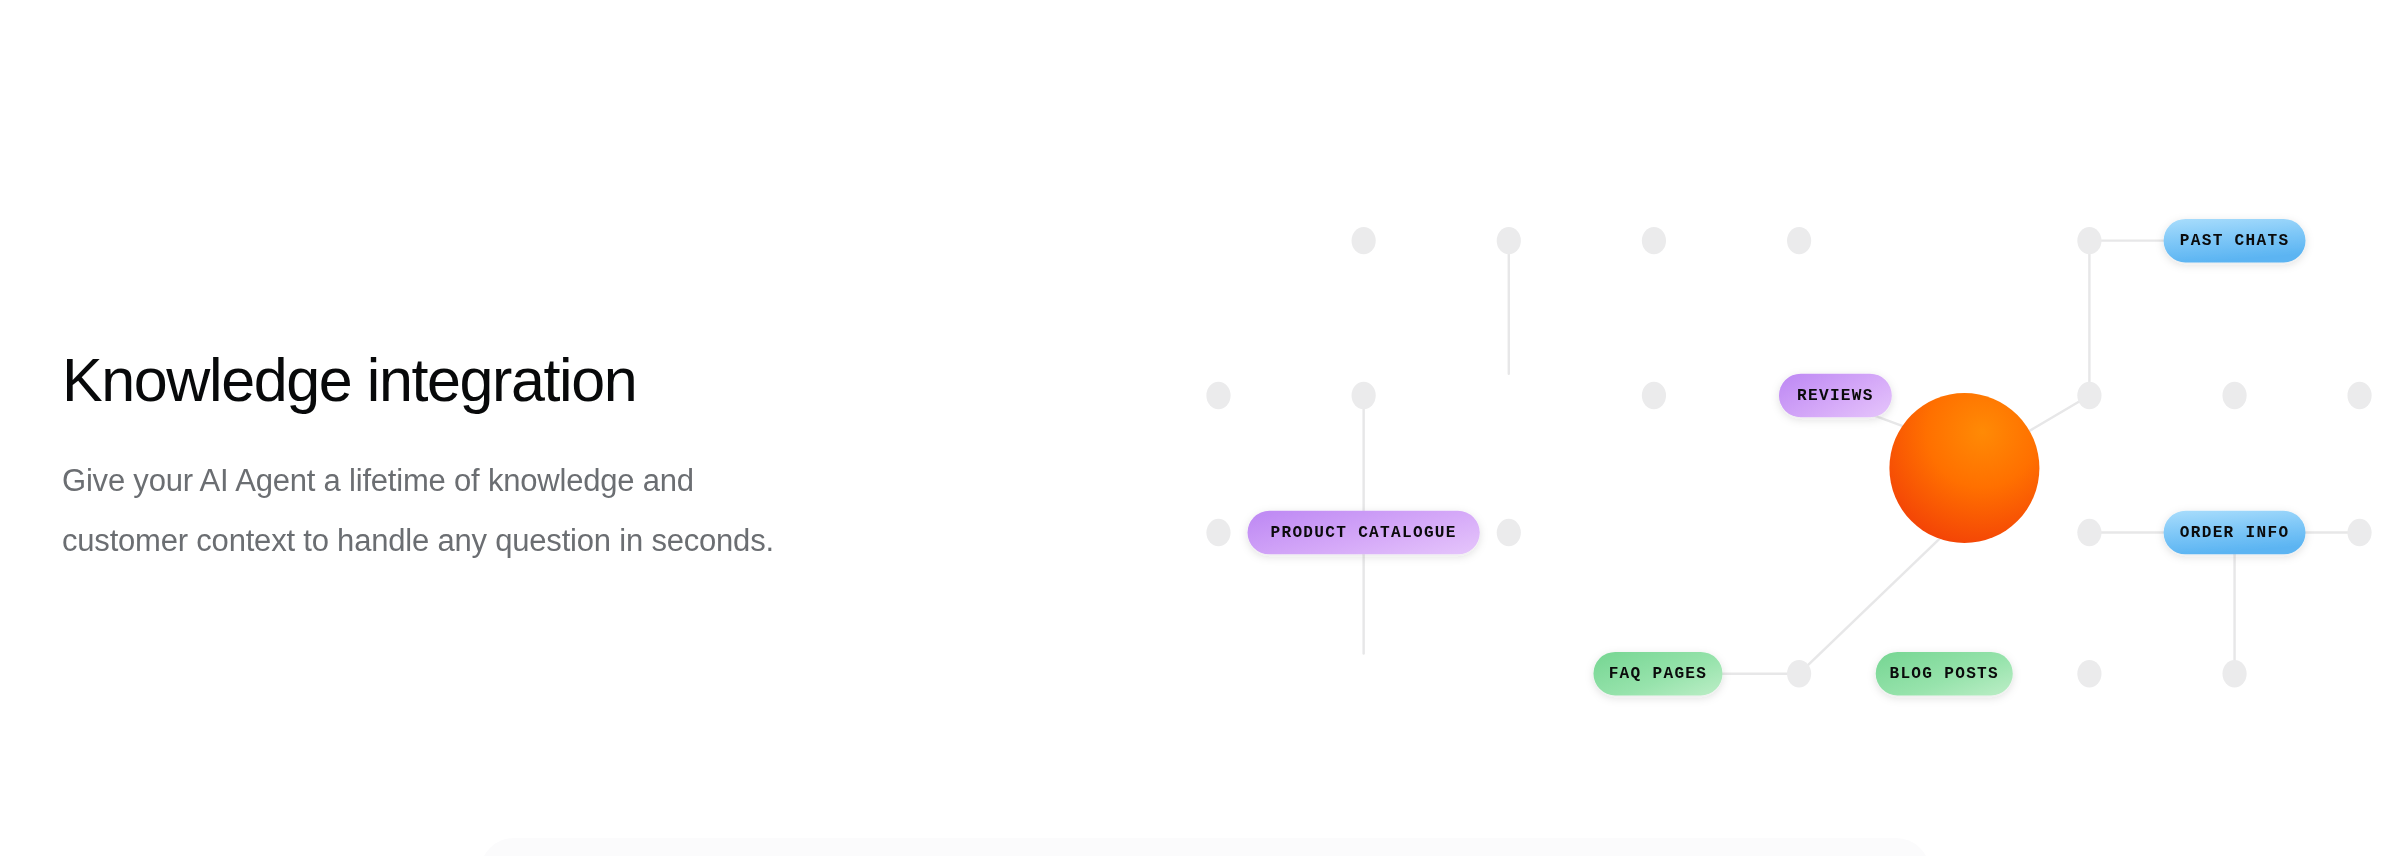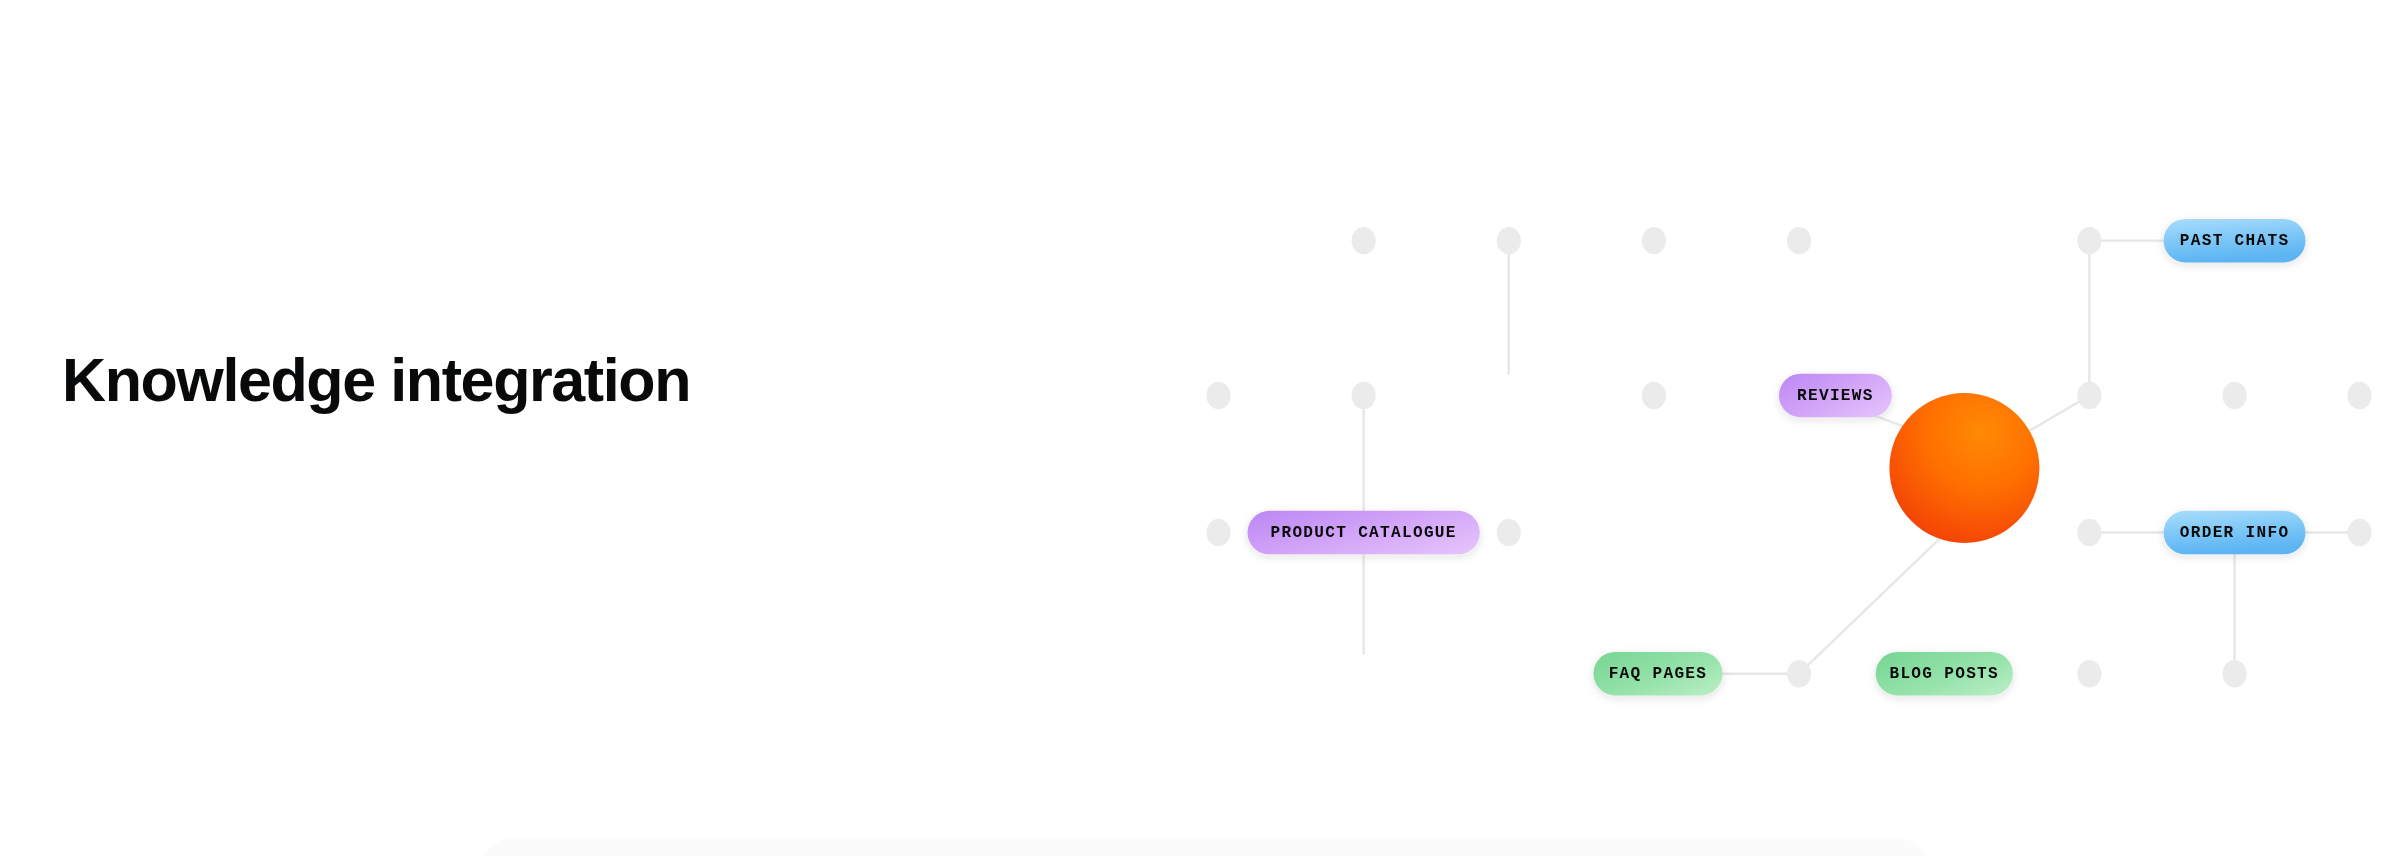--- a/index.html
+++ b/index.html
@@ -24,21 +24,21 @@
     position: absolute;
     left: 62px;
     top: 348px;
     width: 800px;
   }
   .headline {
     margin: 0;
     font-family: "Liberation Sans", sans-serif;
     font-size: 61px;
     line-height: 1.06;
-    font-weight: 700;
+    font-weight: 400;
     letter-spacing: -1.4px;
     color: #08090a;
   }
   .subcopy {
     margin: 38px 0 0 0;
     font-family: "Liberation Sans", sans-serif;
     font-size: 31px;
     line-height: 60px;
     font-weight: 400;
     letter-spacing: -0.2px;
@@ -92,20 +92,21 @@
 </style>
 </head>
 <body>
 
 <div class="stage">
 
   <div class="bottom-card"></div>
 
   <div class="copy">
     <h2 class="headline">Knowledge integration</h2>
+    <p class="subcopy">Give your AI Agent a lifetime of knowledge and customer context to handle any question in seconds.</p>
   </div>
 
   <div class="diagram">
     <svg viewBox="0 0 1560 680" preserveAspectRatio="xMidYMid meet">
       <defs>
         <radialGradient id="hubGrad" cx="62%" cy="26%" r="88%">
           <stop offset="0%" stop-color="#ff8a05"></stop>
           <stop offset="42%" stop-color="#ff7000"></stop>
           <stop offset="100%" stop-color="#f03808"></stop>
         </radialGradient>

